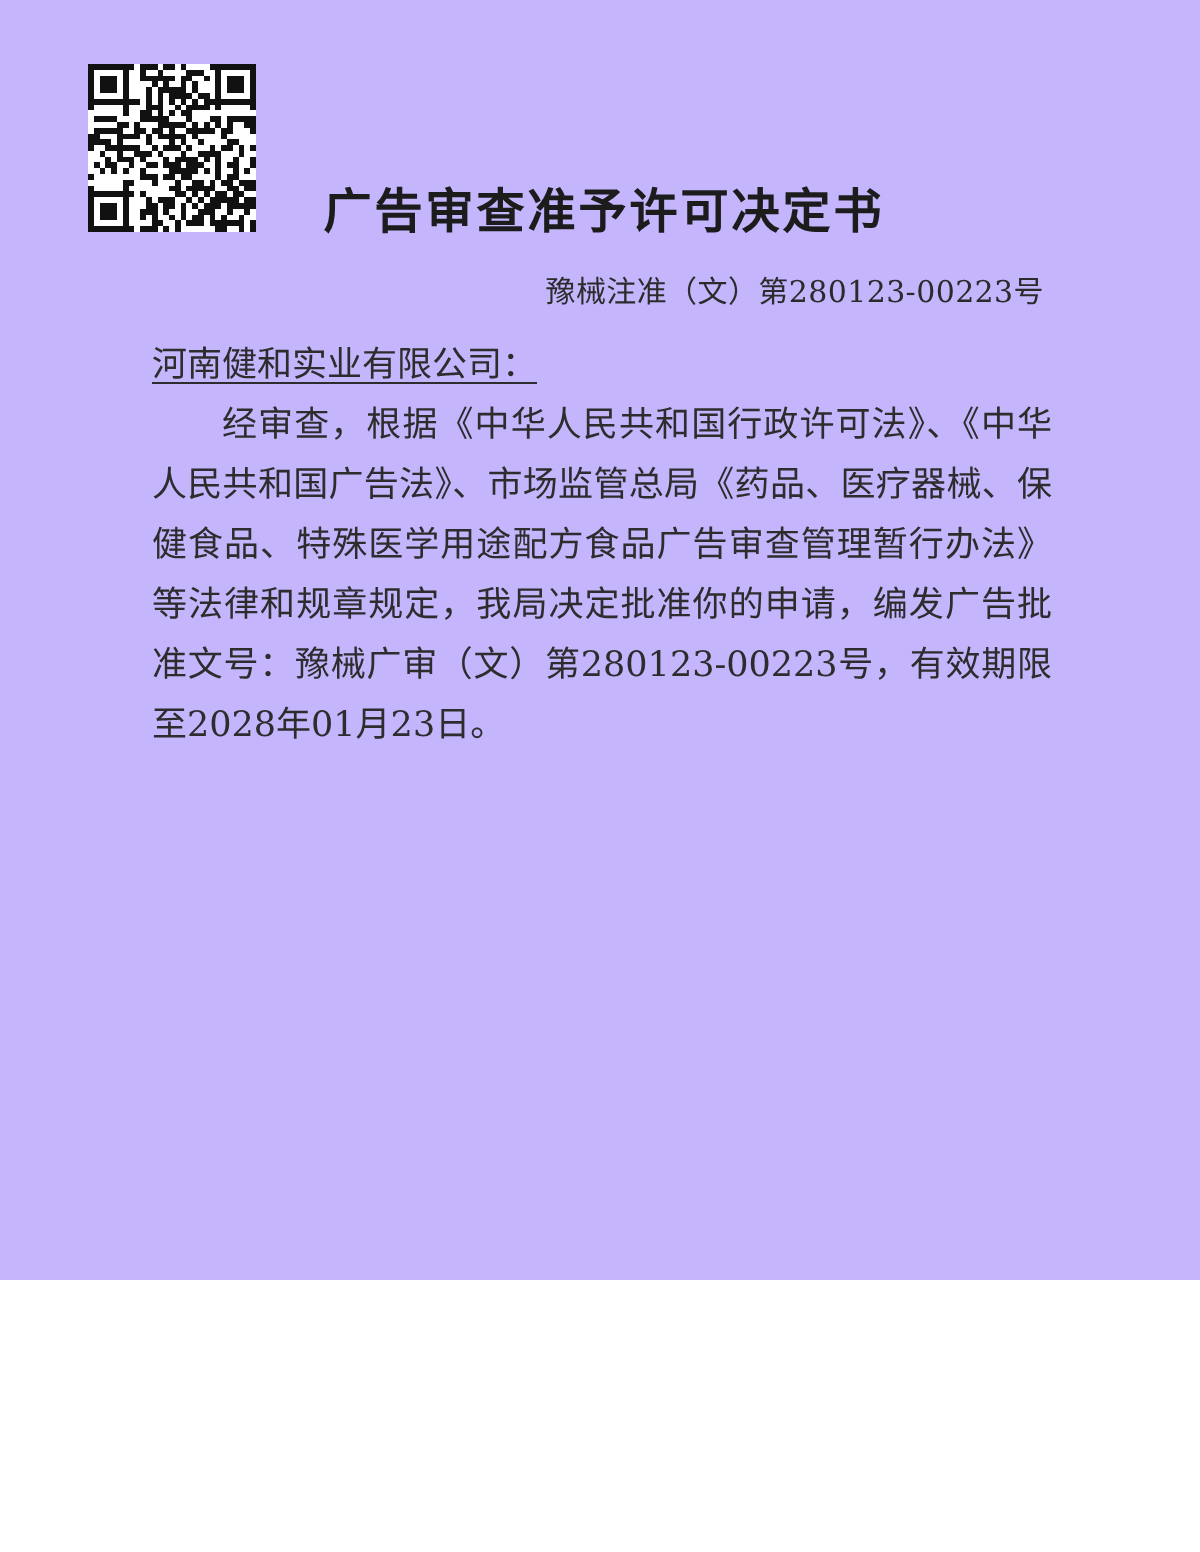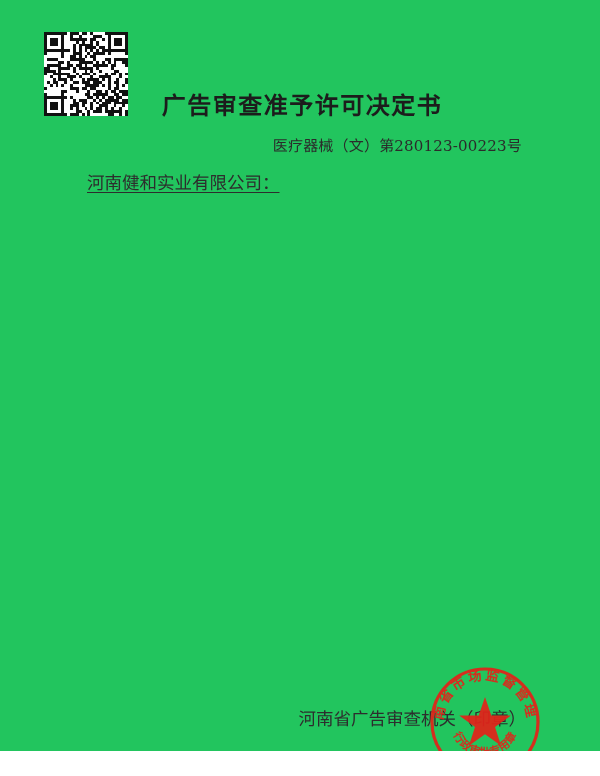--- a/index.html
+++ b/index.html
@@ -4,22 +4,22 @@
 <title>广告审查准予许可决定书</title>
 <style>
   html, body {
     margin: 0;
     padding: 0;
     background: #ffffff;
   }
   .page {
     position: relative;
     width: 600px;
-    height: 751px;
-    background: #22c55e;
+    height: 640px;
+    background: #c4b5fd;
     overflow: hidden;
     font-family: "DejaVu Serif", "Liberation Serif", serif;
     color: #2a2a2a;
   }
 
   
   .qr-wrap {
     position: absolute;
     left: 44px;
     top: 32px;
@@ -51,21 +51,21 @@
     top: 134px;
     font-size: 15px;
     letter-spacing: 0.2px;
     color: #2b2b2b;
     white-space: nowrap;
   }
 
   
   .body-block {
     position: absolute;
-    left: 87px;
+    left: 76px;
     top: 168px;
     width: 450px;
     font-size: 17.5px;
     line-height: 30px;
     color: #2d2d2d;
     text-align: justify;
     text-justify: inter-ideograph;
   }
   .body-block p {
     margin: 0;
@@ -117,27 +117,28 @@
     <svg viewBox="0 0 29 29" shape-rendering="crispEdges" aria-hidden="true">
       <rect width="29" height="29" fill="#ffffff"></rect>
       <g fill="#111111" id="qr-modules">
           <path d="M0 0h1v1h-1zM1 0h1v1h-1zM2 0h1v1h-1zM3 0h1v1h-1zM4 0h1v1h-1zM5 0h1v1h-1zM6 0h1v1h-1zM7 0h1v1h-1zM9 0h1v1h-1zM10 0h1v1h-1zM11 0h1v1h-1zM13 0h1v1h-1zM14 0h1v1h-1zM16 0h1v1h-1zM21 0h1v1h-1zM22 0h1v1h-1zM23 0h1v1h-1zM24 0h1v1h-1zM25 0h1v1h-1zM26 0h1v1h-1zM27 0h1v1h-1zM28 0h1v1h-1zM0 1h1v1h-1zM6 1h1v1h-1zM9 1h1v1h-1zM12 1h1v1h-1zM17 1h1v1h-1zM18 1h1v1h-1zM19 1h1v1h-1zM22 1h1v1h-1zM28 1h1v1h-1zM0 2h1v1h-1zM2 2h1v1h-1zM3 2h1v1h-1zM4 2h1v1h-1zM6 2h1v1h-1zM9 2h1v1h-1zM10 2h1v1h-1zM11 2h1v1h-1zM12 2h1v1h-1zM13 2h1v1h-1zM14 2h1v1h-1zM16 2h1v1h-1zM17 2h1v1h-1zM20 2h1v1h-1zM22 2h1v1h-1zM24 2h1v1h-1zM25 2h1v1h-1zM26 2h1v1h-1zM28 2h1v1h-1zM0 3h1v1h-1zM2 3h1v1h-1zM3 3h1v1h-1zM4 3h1v1h-1zM6 3h1v1h-1zM11 3h1v1h-1zM13 3h1v1h-1zM16 3h1v1h-1zM18 3h1v1h-1zM22 3h1v1h-1zM24 3h1v1h-1zM25 3h1v1h-1zM26 3h1v1h-1zM28 3h1v1h-1zM0 4h1v1h-1zM2 4h1v1h-1zM3 4h1v1h-1zM4 4h1v1h-1zM6 4h1v1h-1zM10 4h1v1h-1zM12 4h1v1h-1zM13 4h1v1h-1zM14 4h1v1h-1zM15 4h1v1h-1zM16 4h1v1h-1zM18 4h1v1h-1zM22 4h1v1h-1zM24 4h1v1h-1zM25 4h1v1h-1zM26 4h1v1h-1zM28 4h1v1h-1zM0 5h1v1h-1zM6 5h1v1h-1zM10 5h1v1h-1zM12 5h1v1h-1zM14 5h1v1h-1zM15 5h1v1h-1zM16 5h1v1h-1zM17 5h1v1h-1zM19 5h1v1h-1zM20 5h1v1h-1zM22 5h1v1h-1zM28 5h1v1h-1zM0 6h1v1h-1zM1 6h1v1h-1zM2 6h1v1h-1zM3 6h1v1h-1zM4 6h1v1h-1zM5 6h1v1h-1zM6 6h1v1h-1zM7 6h1v1h-1zM8 6h1v1h-1zM10 6h1v1h-1zM12 6h1v1h-1zM14 6h1v1h-1zM16 6h1v1h-1zM18 6h1v1h-1zM20 6h1v1h-1zM21 6h1v1h-1zM22 6h1v1h-1zM23 6h1v1h-1zM24 6h1v1h-1zM25 6h1v1h-1zM26 6h1v1h-1zM27 6h1v1h-1zM28 6h1v1h-1zM0 7h1v1h-1zM6 7h1v1h-1zM10 7h1v1h-1zM11 7h1v1h-1zM12 7h1v1h-1zM15 7h1v1h-1zM17 7h1v1h-1zM18 7h1v1h-1zM19 7h1v1h-1zM20 7h1v1h-1zM22 7h1v1h-1zM28 7h1v1h-1zM6 8h1v1h-1zM9 8h1v1h-1zM10 8h1v1h-1zM12 8h1v1h-1zM14 8h1v1h-1zM16 8h1v1h-1zM17 8h1v1h-1zM1 9h1v1h-1zM2 9h1v1h-1zM3 9h1v1h-1zM4 9h1v1h-1zM9 9h1v1h-1zM10 9h1v1h-1zM11 9h1v1h-1zM12 9h1v1h-1zM13 9h1v1h-1zM17 9h1v1h-1zM21 9h1v1h-1zM22 9h1v1h-1zM24 9h1v1h-1zM25 9h1v1h-1zM26 9h1v1h-1zM27 9h1v1h-1zM28 9h1v1h-1zM5 10h1v1h-1zM6 10h1v1h-1zM8 10h1v1h-1zM12 10h1v1h-1zM13 10h1v1h-1zM14 10h1v1h-1zM15 10h1v1h-1zM16 10h1v1h-1zM18 10h1v1h-1zM20 10h1v1h-1zM22 10h1v1h-1zM24 10h1v1h-1zM27 10h1v1h-1zM28 10h1v1h-1zM1 11h1v1h-1zM2 11h1v1h-1zM3 11h1v1h-1zM4 11h1v1h-1zM5 11h1v1h-1zM8 11h1v1h-1zM9 11h1v1h-1zM11 11h1v1h-1zM12 11h1v1h-1zM14 11h1v1h-1zM17 11h1v1h-1zM18 11h1v1h-1zM19 11h1v1h-1zM20 11h1v1h-1zM21 11h1v1h-1zM23 11h1v1h-1zM24 11h1v1h-1zM28 11h1v1h-1zM0 12h1v1h-1zM1 12h1v1h-1zM5 12h1v1h-1zM6 12h1v1h-1zM7 12h1v1h-1zM8 12h1v1h-1zM10 12h1v1h-1zM12 12h1v1h-1zM13 12h1v1h-1zM14 12h1v1h-1zM15 12h1v1h-1zM16 12h1v1h-1zM18 12h1v1h-1zM23 12h1v1h-1zM0 13h1v1h-1zM1 13h1v1h-1zM2 13h1v1h-1zM3 13h1v1h-1zM5 13h1v1h-1zM10 13h1v1h-1zM14 13h1v1h-1zM16 13h1v1h-1zM19 13h1v1h-1zM24 13h1v1h-1zM25 13h1v1h-1zM0 14h1v1h-1zM3 14h1v1h-1zM4 14h1v1h-1zM5 14h1v1h-1zM6 14h1v1h-1zM7 14h1v1h-1zM8 14h1v1h-1zM11 14h1v1h-1zM13 14h1v1h-1zM14 14h1v1h-1zM15 14h1v1h-1zM17 14h1v1h-1zM21 14h1v1h-1zM23 14h1v1h-1zM24 14h1v1h-1zM26 14h1v1h-1zM28 14h1v1h-1zM2 15h1v1h-1zM5 15h1v1h-1zM8 15h1v1h-1zM9 15h1v1h-1zM10 15h1v1h-1zM12 15h1v1h-1zM16 15h1v1h-1zM19 15h1v1h-1zM20 15h1v1h-1zM21 15h1v1h-1zM22 15h1v1h-1zM26 15h1v1h-1zM3 16h1v1h-1zM5 16h1v1h-1zM6 16h1v1h-1zM7 16h1v1h-1zM9 16h1v1h-1zM13 16h1v1h-1zM15 16h1v1h-1zM16 16h1v1h-1zM17 16h1v1h-1zM18 16h1v1h-1zM20 16h1v1h-1zM22 16h1v1h-1zM25 16h1v1h-1zM28 16h1v1h-1zM1 17h1v1h-1zM3 17h1v1h-1zM4 17h1v1h-1zM7 17h1v1h-1zM10 17h1v1h-1zM11 17h1v1h-1zM13 17h1v1h-1zM14 17h1v1h-1zM15 17h1v1h-1zM17 17h1v1h-1zM18 17h1v1h-1zM19 17h1v1h-1zM22 17h1v1h-1zM24 17h1v1h-1zM25 17h1v1h-1zM28 17h1v1h-1zM2 18h1v1h-1zM4 18h1v1h-1zM6 18h1v1h-1zM9 18h1v1h-1zM14 18h1v1h-1zM15 18h1v1h-1zM16 18h1v1h-1zM17 18h1v1h-1zM18 18h1v1h-1zM20 18h1v1h-1zM22 18h1v1h-1zM25 18h1v1h-1zM27 18h1v1h-1zM0 19h1v1h-1zM9 19h1v1h-1zM10 19h1v1h-1zM11 19h1v1h-1zM13 19h1v1h-1zM14 19h1v1h-1zM16 19h1v1h-1zM17 19h1v1h-1zM22 19h1v1h-1zM24 19h1v1h-1zM25 19h1v1h-1zM6 20h1v1h-1zM7 20h1v1h-1zM11 20h1v1h-1zM15 20h1v1h-1zM18 20h1v1h-1zM19 20h1v1h-1zM21 20h1v1h-1zM23 20h1v1h-1zM24 20h1v1h-1zM26 20h1v1h-1zM27 20h1v1h-1zM28 20h1v1h-1zM0 21h1v1h-1zM6 21h1v1h-1zM14 21h1v1h-1zM15 21h1v1h-1zM17 21h1v1h-1zM18 21h1v1h-1zM19 21h1v1h-1zM20 21h1v1h-1zM21 21h1v1h-1zM24 21h1v1h-1zM25 21h1v1h-1zM27 21h1v1h-1zM28 21h1v1h-1zM0 22h1v1h-1zM1 22h1v1h-1zM2 22h1v1h-1zM3 22h1v1h-1zM4 22h1v1h-1zM5 22h1v1h-1zM6 22h1v1h-1zM7 22h1v1h-1zM9 22h1v1h-1zM15 22h1v1h-1zM16 22h1v1h-1zM18 22h1v1h-1zM20 22h1v1h-1zM22 22h1v1h-1zM23 22h1v1h-1zM25 22h1v1h-1zM26 22h1v1h-1zM0 23h1v1h-1zM6 23h1v1h-1zM10 23h1v1h-1zM12 23h1v1h-1zM13 23h1v1h-1zM14 23h1v1h-1zM17 23h1v1h-1zM19 23h1v1h-1zM21 23h1v1h-1zM22 23h1v1h-1zM23 23h1v1h-1zM24 23h1v1h-1zM25 23h1v1h-1zM27 23h1v1h-1zM28 23h1v1h-1zM0 24h1v1h-1zM2 24h1v1h-1zM3 24h1v1h-1zM4 24h1v1h-1zM6 24h1v1h-1zM10 24h1v1h-1zM11 24h1v1h-1zM13 24h1v1h-1zM14 24h1v1h-1zM16 24h1v1h-1zM18 24h1v1h-1zM20 24h1v1h-1zM21 24h1v1h-1zM22 24h1v1h-1zM24 24h1v1h-1zM25 24h1v1h-1zM26 24h1v1h-1zM27 24h1v1h-1zM28 24h1v1h-1zM0 25h1v1h-1zM2 25h1v1h-1zM3 25h1v1h-1zM4 25h1v1h-1zM6 25h1v1h-1zM9 25h1v1h-1zM10 25h1v1h-1zM11 25h1v1h-1zM13 25h1v1h-1zM16 25h1v1h-1zM19 25h1v1h-1zM20 25h1v1h-1zM21 25h1v1h-1zM24 25h1v1h-1zM27 25h1v1h-1zM0 26h1v1h-1zM2 26h1v1h-1zM3 26h1v1h-1zM4 26h1v1h-1zM6 26h1v1h-1zM9 26h1v1h-1zM11 26h1v1h-1zM14 26h1v1h-1zM16 26h1v1h-1zM18 26h1v1h-1zM19 26h1v1h-1zM21 26h1v1h-1zM23 26h1v1h-1zM26 26h1v1h-1zM0 27h1v1h-1zM6 27h1v1h-1zM11 27h1v1h-1zM12 27h1v1h-1zM15 27h1v1h-1zM17 27h1v1h-1zM18 27h1v1h-1zM19 27h1v1h-1zM21 27h1v1h-1zM22 27h1v1h-1zM23 27h1v1h-1zM24 27h1v1h-1zM25 27h1v1h-1zM26 27h1v1h-1zM28 27h1v1h-1zM0 28h1v1h-1zM1 28h1v1h-1zM2 28h1v1h-1zM3 28h1v1h-1zM4 28h1v1h-1zM5 28h1v1h-1zM6 28h1v1h-1zM7 28h1v1h-1zM9 28h1v1h-1zM10 28h1v1h-1zM11 28h1v1h-1zM13 28h1v1h-1zM15 28h1v1h-1zM22 28h1v1h-1zM23 28h1v1h-1zM26 28h1v1h-1zM28 28h1v1h-1z" fill="#111111"></path>
         </g>
     </svg>
   </div>
 
   <div class="doc-title">广告审查准予许可决定书</div>
 
-  <div class="doc-number">医疗器械（文）第280123-00223号</div>
+  <div class="doc-number">豫械注准（文）第280123-00223号</div>
 
   <div class="body-block">
 
     <p class="addressee"><span class="u">河南健和实业有限公司：</span></p>
 
 
+    <p class="indent">经审查，根据《中华人民共和国行政许可法》、《中华人民共和国广告法》、市场监管总局《药品、医疗器械、保健食品、特殊医学用途配方食品广告审查管理暂行办法》等法律和规章规定，我局决定批准你的申请，编发广告批准文号：豫械广审（文）第280123-00223号，有效期限至2028年01月23日。</p>
 
 
   </div>
 
   <div class="sign-block">
     <div>河南省广告审查机关（印章）</div>
   </div>
 
   <div class="seal">
     <svg viewBox="0 0 116 116" aria-hidden="true">

